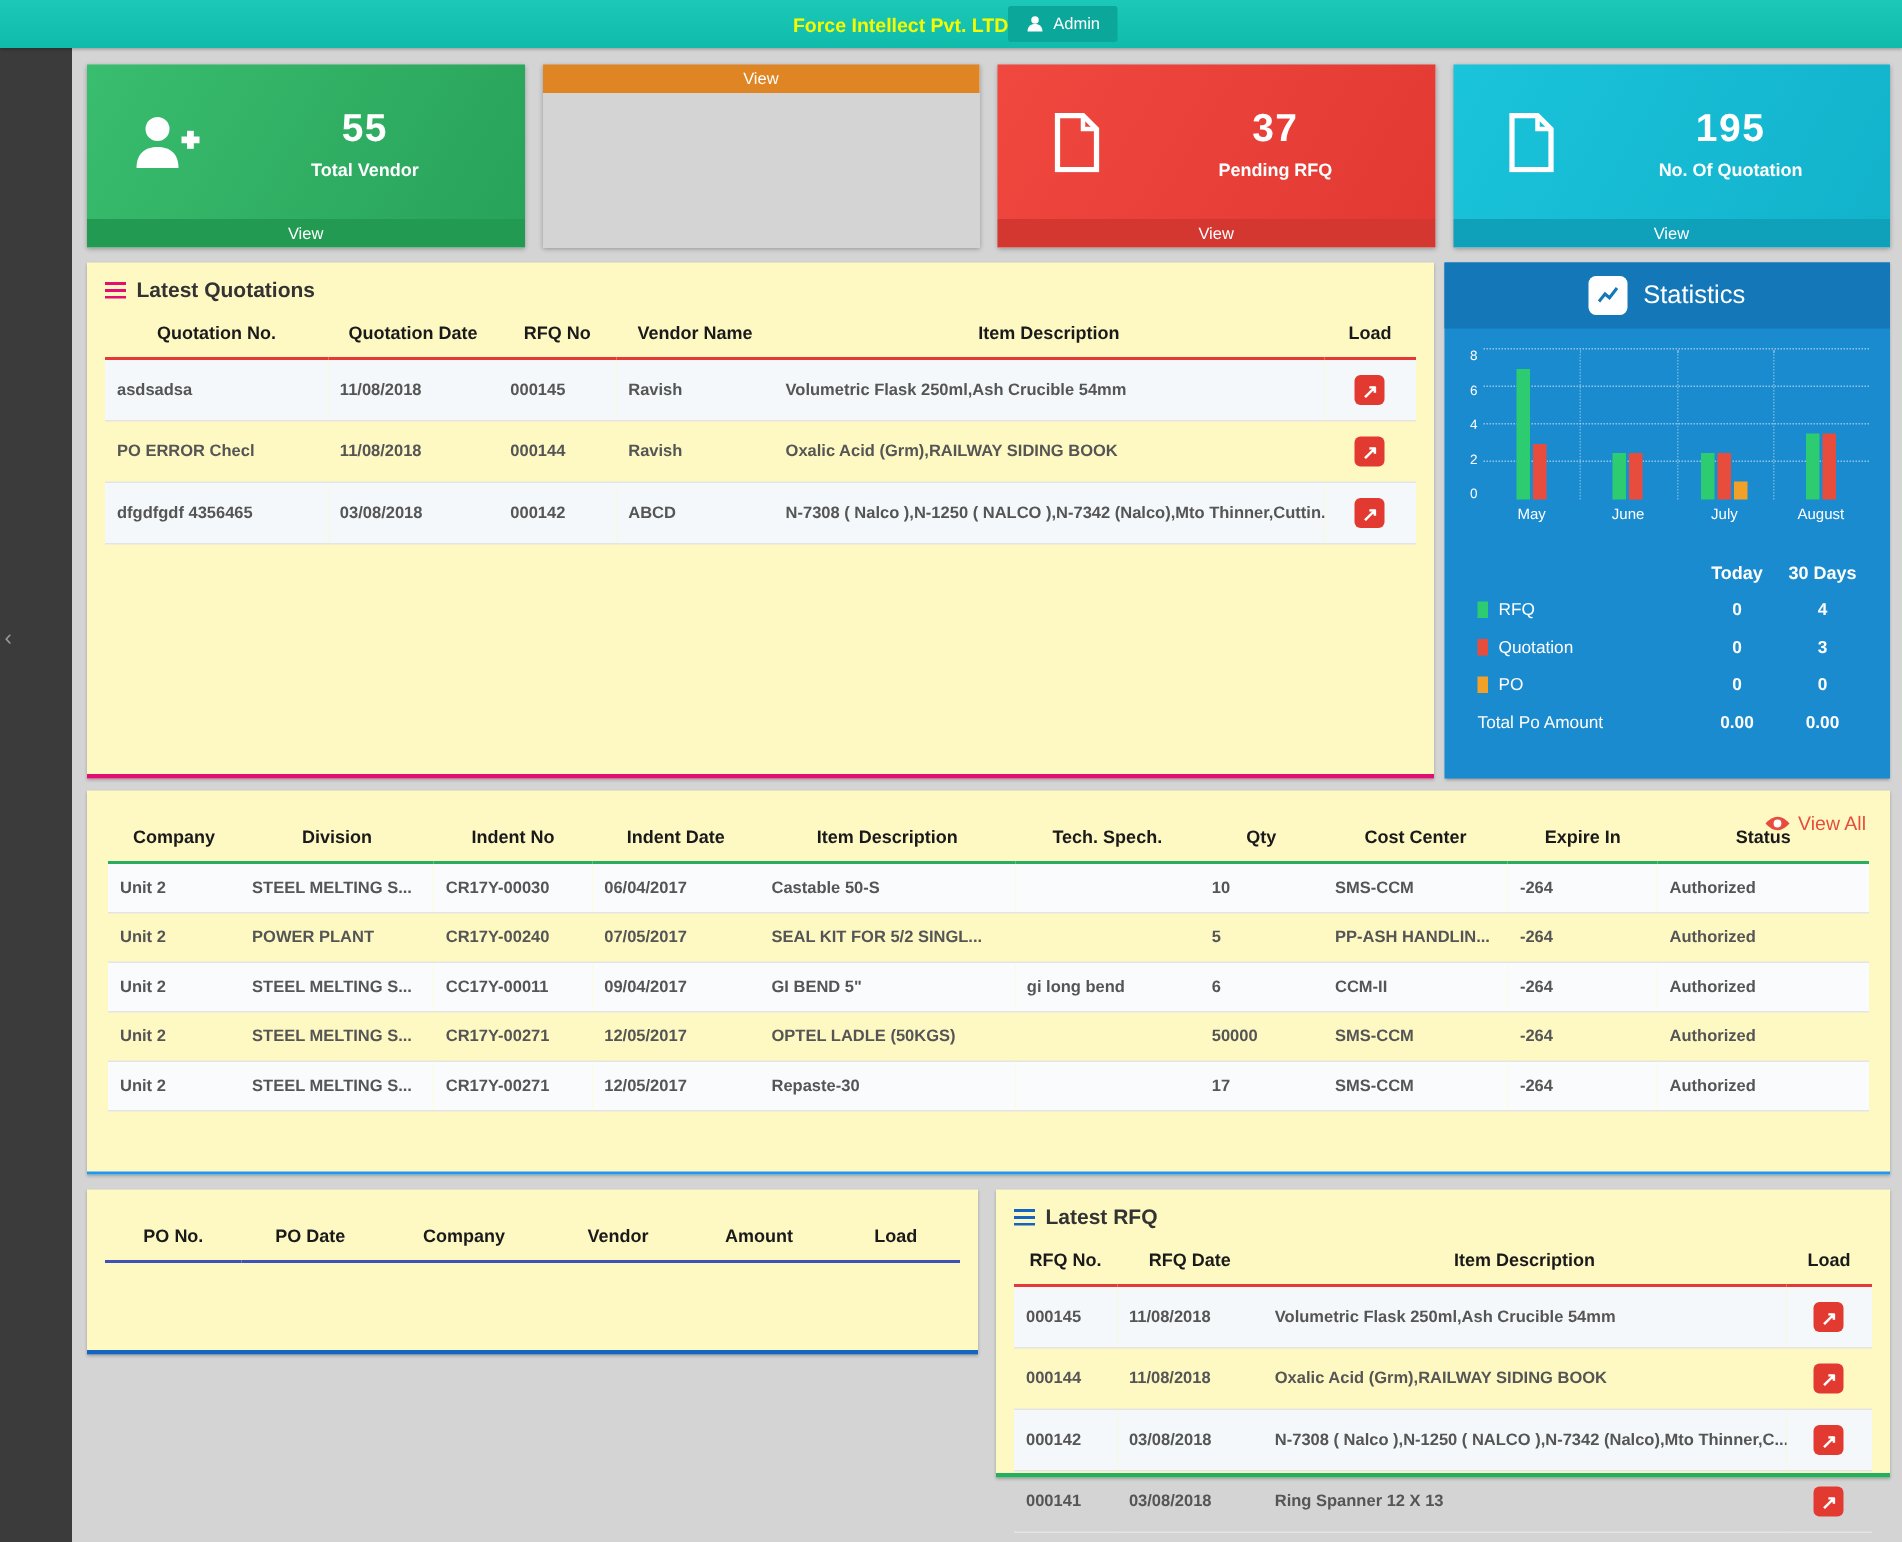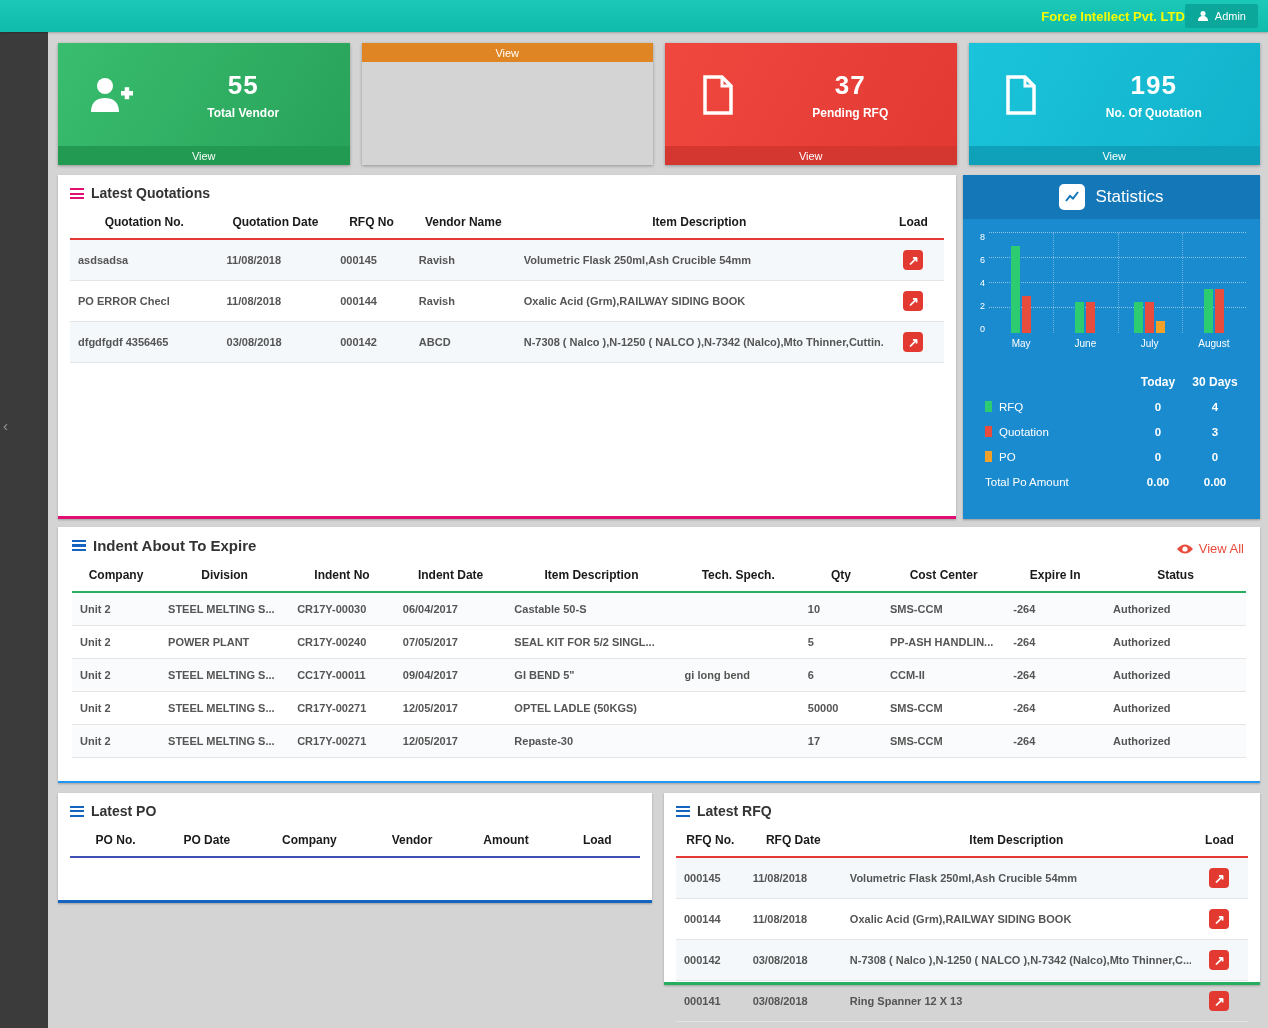--- a/index.html
+++ b/index.html
@@ -1,19 +1,19 @@
 <!DOCTYPE html>
 <html><head>
 <meta charset="utf-8">
 <style>
   *{box-sizing:border-box;margin:0;padding:0;}
   body{width:1268px;height:1028px;background:#d4d4d4;font-family:"Liberation Sans",sans-serif;overflow:hidden;position:relative;}
 
   
-  .topbar{position:absolute;top:0;left:0;width:1268px;height:32px;background:linear-gradient(180deg,#1cc9b8,#0fbcab);display:flex;align-items:center;justify-content:flex-end;padding:0 10px 0 16px;z-index:5;box-shadow:0 1px 2px rgba(0,0,0,.25);}
+  .topbar{position:absolute;top:0;left:0;width:1268px;height:32px;background:linear-gradient(180deg,#1cc9b8,#0fbcab);display:flex;align-items:center;justify-content:center;padding:0 10px 0 16px;z-index:5;box-shadow:0 1px 2px rgba(0,0,0,.25);}
   .brand{color:#f6fb00;font-size:13px;font-weight:bold;}
   .admin-btn{background:#0aa79a;height:24px;padding:0 12px;display:flex;align-items:center;gap:6px;color:#fff;font-size:11px;cursor:pointer;border-radius:2px;}
 
   
   .sidebar{position:absolute;top:32px;left:0;bottom:0;width:48px;background:#3b3b3b;}
   .collapse{position:absolute;top:386px;left:3px;color:#9a9a9a;font-size:15px;cursor:pointer;line-height:1;}
 
   
   .content{position:absolute;top:32px;left:48px;width:1220px;padding:11px 8px 0 10px;}
 
@@ -25,21 +25,21 @@
   .card-text{flex:1;text-align:center;padding-right:26px;}
   .card-value{font-size:26px;font-weight:bold;letter-spacing:1px;}
   .card-label{font-size:12px;margin-top:5px;font-weight:bold;}
   .card-footer{height:19px;display:flex;align-items:center;justify-content:center;color:#fff;font-size:11px;cursor:pointer;}
   .card.green .card-body{background:linear-gradient(120deg,#39bd6e,#28a35a);} .card.green .card-footer{background:#229a51;}
   .card.orange .card-body{background:linear-gradient(120deg,#f9a342,#ef8d28);} .card.orange .card-footer{background:#df8523;}
   .card.red .card-body{background:linear-gradient(120deg,#f0473f,#e23a33);} .card.red .card-footer{background:#d43630;}
   .card.teal .card-body{background:linear-gradient(120deg,#1ac4da,#12b2cb);} .card.teal .card-footer{background:#0fa1b9;}
 
   
-  .panel{background:#ffffff;box-shadow:0 1px 2px rgba(0,0,0,.25);}
+  .panel{background:#fef9c3;box-shadow:0 1px 2px rgba(0,0,0,.25);}
   .mid{display:flex;gap:7px;margin-top:10px;}
   .quotations-panel{width:898px;height:344px;border-bottom:3px solid #e20f72;padding:10px 12px;}
   .panel-title{display:flex;align-items:center;gap:7px;font-size:14px;font-weight:bold;color:#333;}
   .list-icon{width:14px;height:11px;display:inline-block;background:repeating-linear-gradient(180deg,currentColor 0 2px,transparent 2px 4.5px);}
   .pink{color:#e20f72;} .blue{color:#1565c0;}
 
   
   table{width:100%;border-collapse:collapse;table-layout:fixed;margin-top:4px;}
   th{font-size:12px;font-weight:bold;color:#1a1a1a;padding:10px 4px 9px;text-align:center;white-space:nowrap;overflow:hidden;}
   td{font-size:11px;font-weight:bold;color:#555;padding:10px 8px;white-space:nowrap;overflow:hidden;border-bottom:1px solid #e4e4e4;text-align:left;}
@@ -312,24 +312,20 @@
               </div>
               <div class="sum-val">0.00</div>
               <div class="sum-val wide">0.00</div>
             </div>
           </div>
       </div>
     </div>
   </div>
 
   <div class="panel indent-panel">
-    <div class="panel-title">
-      <span class="list-icon blue"></span>
-      <span>Indent About To Expire</span>
-    </div>
     <div class="view-all">
       <span style="display:inline-flex;">
         <svg width="18" height="12" viewBox="0 0 18 12">
             <path d="M1 6Q9 -3 17 6Q9 15 1 6z" fill="#e74c3c"></path>
             <circle cx="9" cy="6" r="2.6" fill="#fff"></circle>
           </svg>
       </span>
       <span>View All</span>
     </div>
     <table class="t-indent">
@@ -407,24 +403,20 @@
             <td>SMS-CCM</td>
             <td>-264</td>
             <td>Authorized</td>
           </tr>
         </tbody>
     </table>
   </div>
 
   <div class="bottom">
     <div class="panel po-panel">
-      <div class="panel-title">
-        <span class="list-icon blue"></span>
-        <span>Latest PO</span>
-      </div>
       <table class="t-po">
         <thead>
             <tr>
               <th>PO No.</th>
               <th>PO Date</th>
               <th>Company</th>
               <th>Vendor</th>
               <th>Amount</th>
               <th>Load</th>
             </tr>

